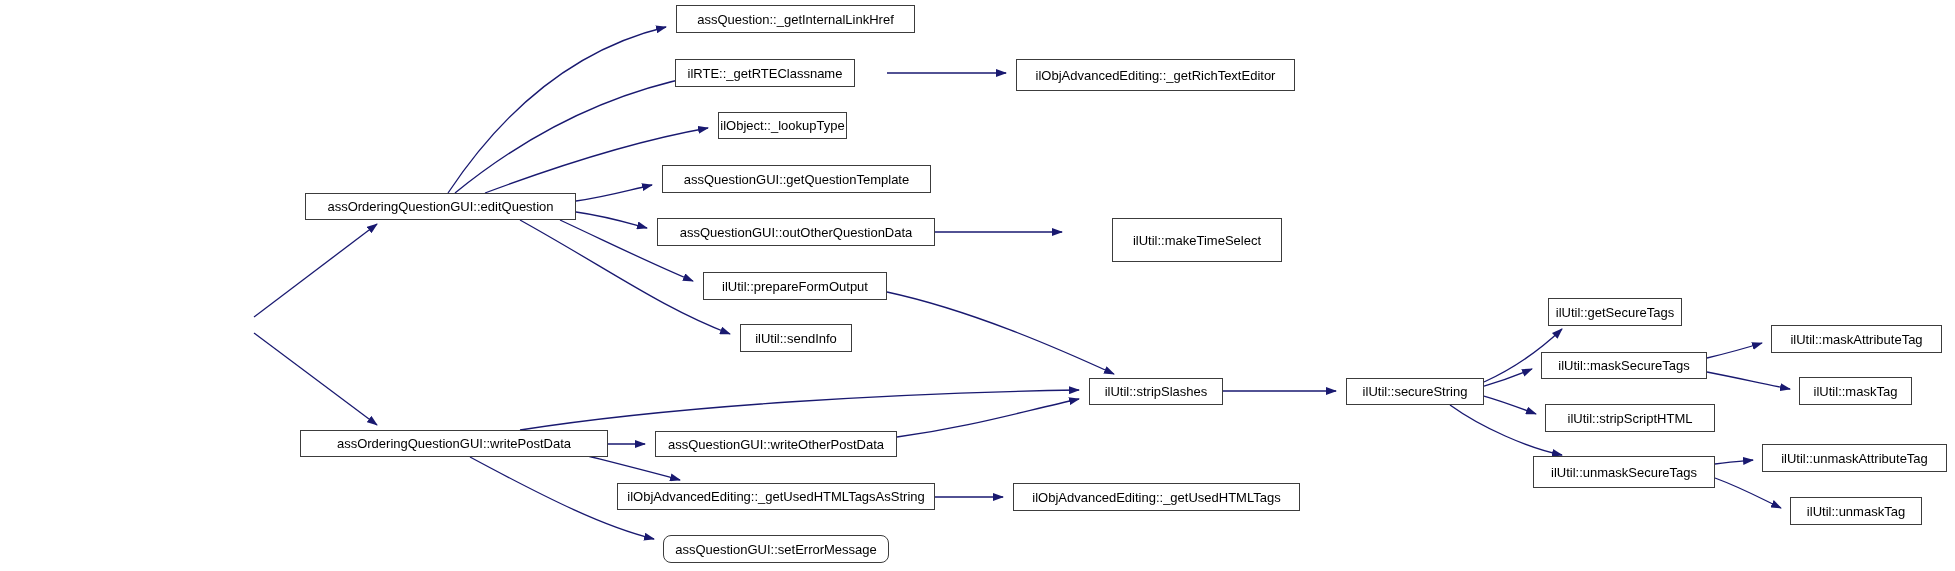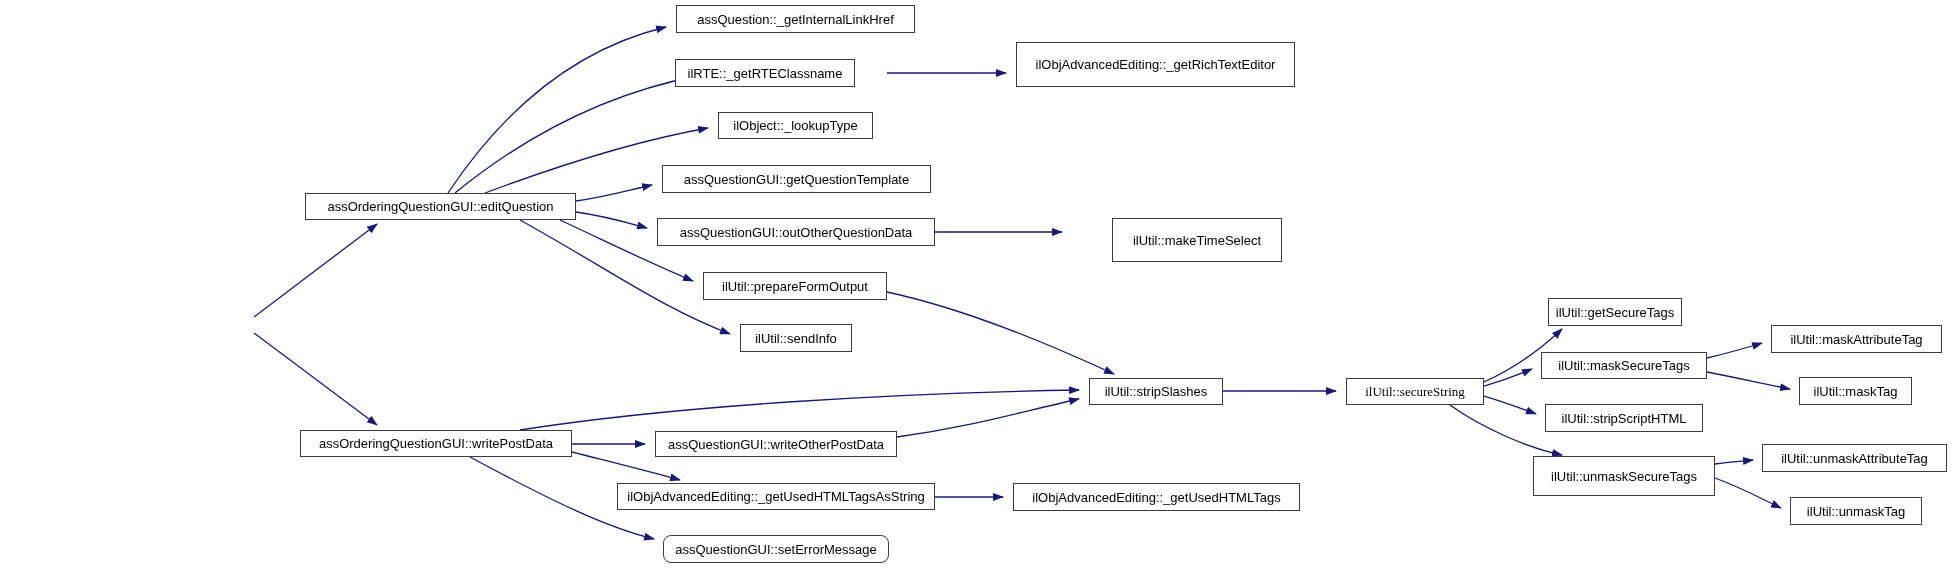--- a/index.html
+++ b/index.html
@@ -66,36 +66,36 @@
     <path d="M1450,405 C1482,428 1528,448 1562,455" marker-end="url(#arrow)"></path>
     <path d="M1707,358 C1728,353 1746,348 1762,343" marker-end="url(#arrow)"></path>
     <path d="M1707,372 C1738,378 1764,384 1790,389" marker-end="url(#arrow)"></path>
     <path d="M1715,464 C1730,462 1742,461 1753,460" marker-end="url(#arrow)"></path>
     <path d="M1715,478 C1742,488 1760,498 1781,508" marker-end="url(#arrow)"></path>
   </svg>
 
   <div class="node" style="left:305px; top:193px; width:271px; height:27px;">assOrderingQuestionGUI::editQuestion</div>
   <div class="node" style="left:676px; top:5px;   width:239px; height:28px;">assQuestion::_getInternalLinkHref</div>
   <div class="node" style="left:675px; top:59px;  width:180px; height:28px;">ilRTE::_getRTEClassname</div>
-  <div class="node" style="left:1016px;top:42px;  width:279px; height:45px;">ilObjAdvancedEditing::_getRichTextEditor</div>
-  <div class="node" style="left:718px; top:112px; width:155px; height:27px;">ilObject::_lookupType</div>
+  <div class="node" style="left:1016px;top:59px;  width:279px; height:32px;">ilObjAdvancedEditing::_getRichTextEditor</div>
+  <div class="node" style="left:718px; top:112px; width:129px; height:27px;">ilObject::_lookupType</div>
   <div class="node" style="left:662px; top:165px; width:269px; height:28px;">assQuestionGUI::getQuestionTemplate</div>
   <div class="node" style="left:657px; top:218px; width:278px; height:28px;text-align:center;">assQuestionGUI::outOtherQuestionData</div>
   <div class="node" style="left:1112px;top:218px; width:170px; height:44px;">ilUtil::makeTimeSelect</div>
   <div class="node" style="left:703px; top:272px; width:184px; height:28px;">ilUtil::prepareFormOutput</div>
   <div class="node" style="left:740px; top:324px; width:112px; height:28px;">ilUtil::sendInfo</div>
-  <div class="node" style="left:300px; top:430px; width:272px; height:27px;">assOrderingQuestionGUI::writePostData</div>
+  <div class="node" style="left:300px; top:430px; width:308px; height:27px;">assOrderingQuestionGUI::writePostData</div>
   <div class="node" style="left:655px; top:431px; width:242px; height:26px;">assQuestionGUI::writeOtherPostData</div>
   <div class="node" style="left:617px; top:483px; width:318px; height:27px;">ilObjAdvancedEditing::_getUsedHTMLTagsAsString</div>
   <div class="node" style="left:1013px;top:483px; width:287px; height:28px;">ilObjAdvancedEditing::_getUsedHTMLTags</div>
   <div class="node" style="left:663px; top:535px; width:226px; height:28px;border-radius:8px;">assQuestionGUI::setErrorMessage</div>
   <div class="node" style="left:1089px;top:378px; width:134px; height:27px;">ilUtil::stripSlashes</div>
-  <div class="node" style="left:1346px;top:378px; width:138px; height:27px;font-family:Liberation Serif, serif;">ilUtil::secureString</div>
+  <div class="node" style="left:1346px;top:378px; width:138px; height:27px;">ilUtil::secureString</div>
   <div class="node" style="left:1548px;top:298px; width:134px; height:28px;">ilUtil::getSecureTags</div>
   <div class="node" style="left:1541px;top:352px; width:166px; height:27px;">ilUtil::maskSecureTags</div>
   <div class="node" style="left:1771px;top:325px; width:171px; height:28px;">ilUtil::maskAttributeTag</div>
   <div class="node" style="left:1799px;top:377px; width:113px; height:28px;">ilUtil::maskTag</div>
-  <div class="node" style="left:1545px;top:404px; width:158px; height:28px;">ilUtil::stripScriptHTML</div>
-  <div class="node" style="left:1533px;top:456px; width:182px; height:40px;text-align:center;">ilUtil::unmaskSecureTags</div>
+  <div class="node" style="left:1545px;top:404px; width:170px; height:28px;">ilUtil::stripScriptHTML</div>
+  <div class="node" style="left:1533px;top:456px; width:182px; height:32px;text-align:center;">ilUtil::unmaskSecureTags</div>
   <div class="node" style="left:1762px;top:444px; width:185px; height:28px;">ilUtil::unmaskAttributeTag</div>
   <div class="node" style="left:1790px;top:497px; width:132px; height:28px;">ilUtil::unmaskTag</div>
 
 </div>
 
 </body></html>

